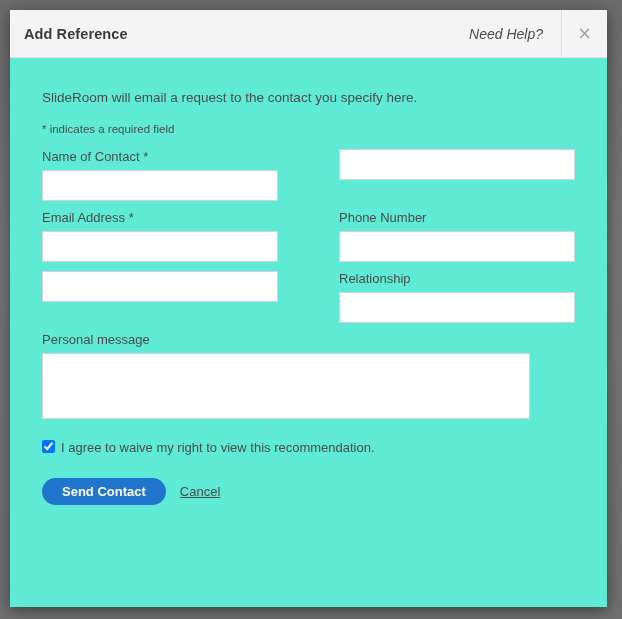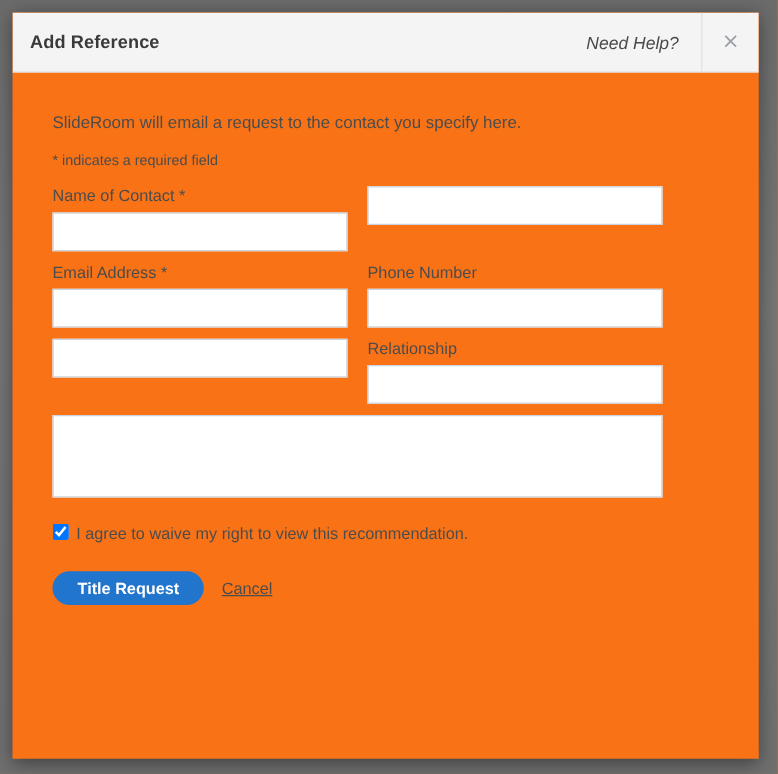--- a/index.html
+++ b/index.html
@@ -20,21 +20,21 @@
     position: absolute;
     inset: 0;
     background: linear-gradient(180deg,#6b6b6b 0%, #757575 40%, #6f6f6f 100%);
   }
   #modal {
     position: absolute;
     left: 10px;
     top: 10px;
     width: 597px;
     height: 597px;
-    background: #f97316;
+    background: #5eead4;
     box-shadow: 0 3px 14px rgba(0,0,0,.45);
     overflow: hidden;
   }
 
   
   #modal-header {
     position: relative;
     height: 47px;
     background: #f4f4f4;
     border-bottom: 1px solid #e2e2e2;
@@ -92,20 +92,21 @@
     font-size: 11.5px;
     color: #4c4c4c;
     margin: 18px 22px 14px 0;
   }
 
   
   .form-row {
     display: flex;
     gap: 16px;
     margin-bottom: 9px;
+    justify-content: space-between;
   }
   .field {
     width: 236px;
     box-sizing: border-box;
   }
   .field-label {
     display: block;
     font-size: 13px;
     color: #4c4c4c;
     margin-bottom: 5px;
@@ -238,27 +239,28 @@
       <div class="field">
         <input class="text-input" type="text" value="" style="">
       </div>
       <div class="field">
         <label class="field-label">Relationship</label>
         <input class="text-input" type="text" value="" style="">
       </div>
     </div>
 
     <div class="field wide-field">
+      <label class="field-label">Personal message</label>
       <textarea class="textarea-input" style=""></textarea>
     </div>
 
     <div id="waiver-row">
       <input id="waiver-checkbox" type="checkbox" checked="" style="">
       <label id="waiver-label" for="waiver-checkbox">I agree to waive my right to view this recommendation.</label>
     </div>
 
     <div id="actions-row">
-      <button id="send-request-button">Title Request</button>
+      <button id="send-request-button">Send Contact</button>
       <a id="cancel-link">Cancel</a>
     </div>
 
   </div>
 </div>
 
 </body></html>

